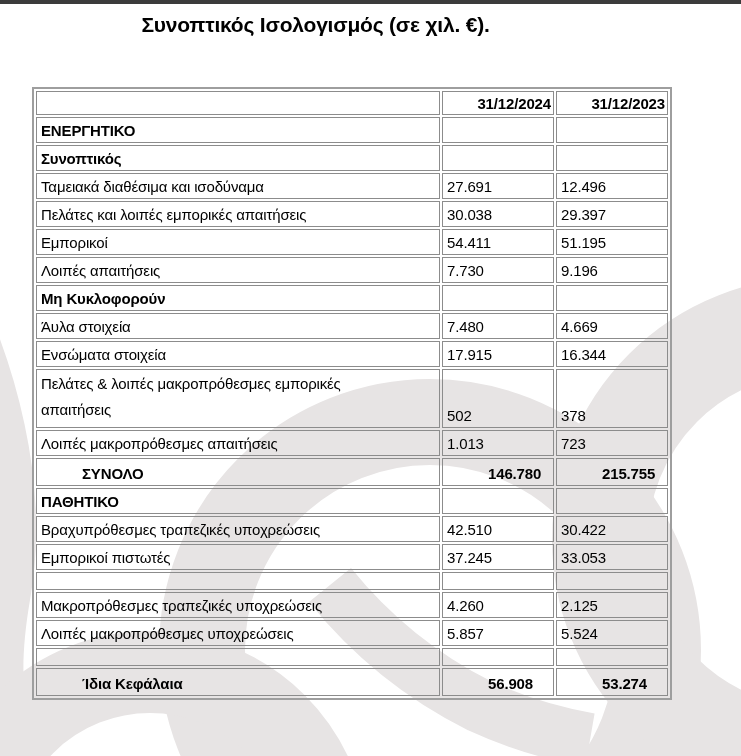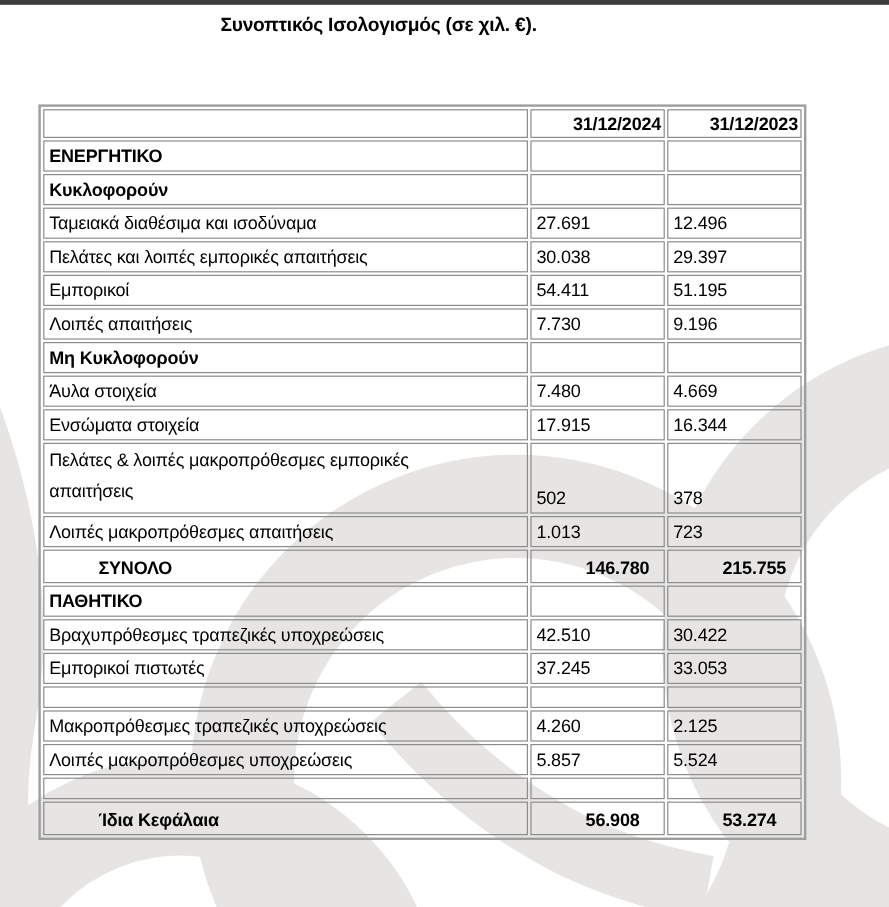--- a/index.html
+++ b/index.html
@@ -19,21 +19,21 @@
     color:var(--c-text);
     overflow:hidden;
   }
   .top-bar{
     position:absolute;top:0;left:0;width:741px;height:4px;
     background:var(--c-topbar);
   }
   .doc-title{
     position:absolute;top:13px;left:0;width:631px;
     text-align:center;
-    font-size:16px;font-weight:bold;
+    font-size:21px;font-weight:bold;
     letter-spacing:-0.2px;
   }
   .watermark{
     position:absolute;top:0;left:0;width:741px;height:756px;
     z-index:0;pointer-events:none;
   }
   table.balance{
     position:absolute;left:32px;top:87px;z-index:1;
     border-collapse:separate;border-spacing:2px;
     border:2px solid var(--c-outer);
@@ -97,21 +97,21 @@
       <td>31/12/2023</td>
     </tr>
   </thead>
   <tbody id="table-body">
       <tr class="r-section">
         <td class="lbl"><span class="label-inner">ΕΝΕΡΓΗΤΙΚΟ</span></td>
         <td class="num"></td>
         <td class="num"></td>
       </tr>
       <tr class="r-section">
-        <td class="lbl"><span class="label-inner">Κυκλοφορούν</span></td>
+        <td class="lbl"><span class="label-inner">Συνοπτικός</span></td>
         <td class="num"></td>
         <td class="num"></td>
       </tr>
       <tr class="r-item">
         <td class="lbl"><span class="label-inner">Ταμειακά διαθέσιμα και ισοδύναμα</span></td>
         <td class="num">27.691</td>
         <td class="num">12.496</td>
       </tr>
       <tr class="r-item">
         <td class="lbl"><span class="label-inner">Πελάτες και λοιπές εμπορικές απαιτήσεις</span></td>

